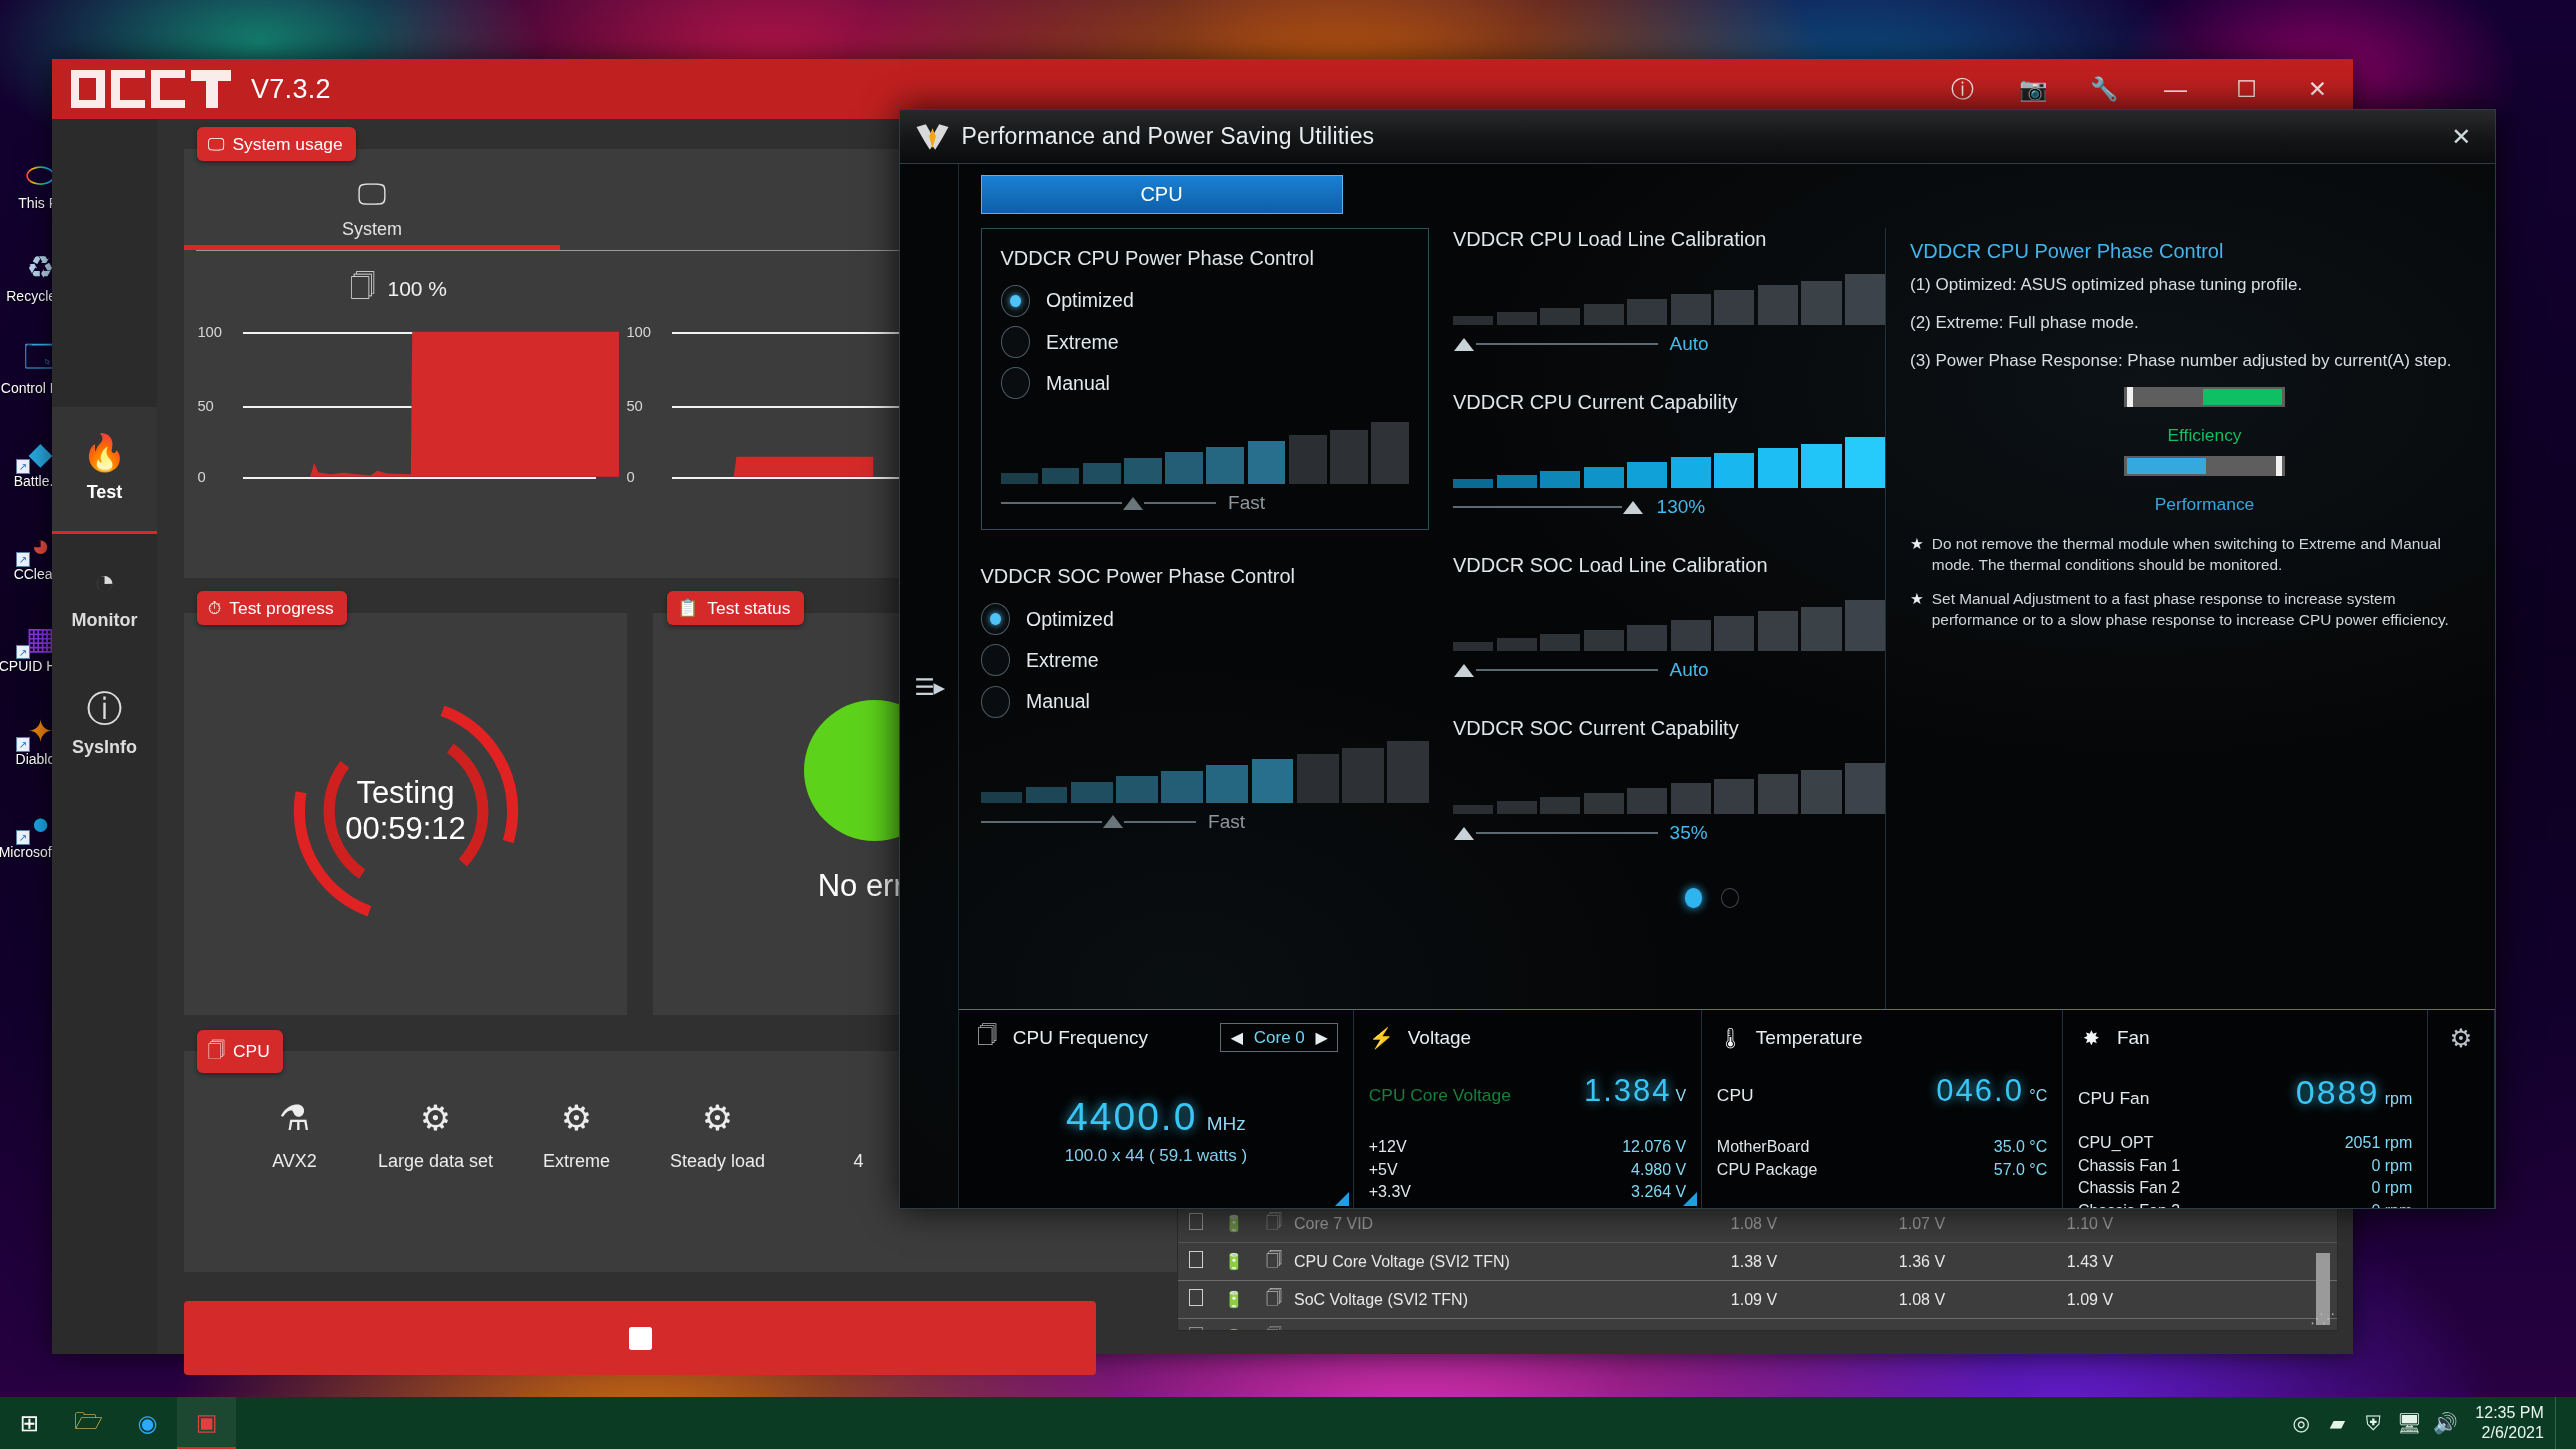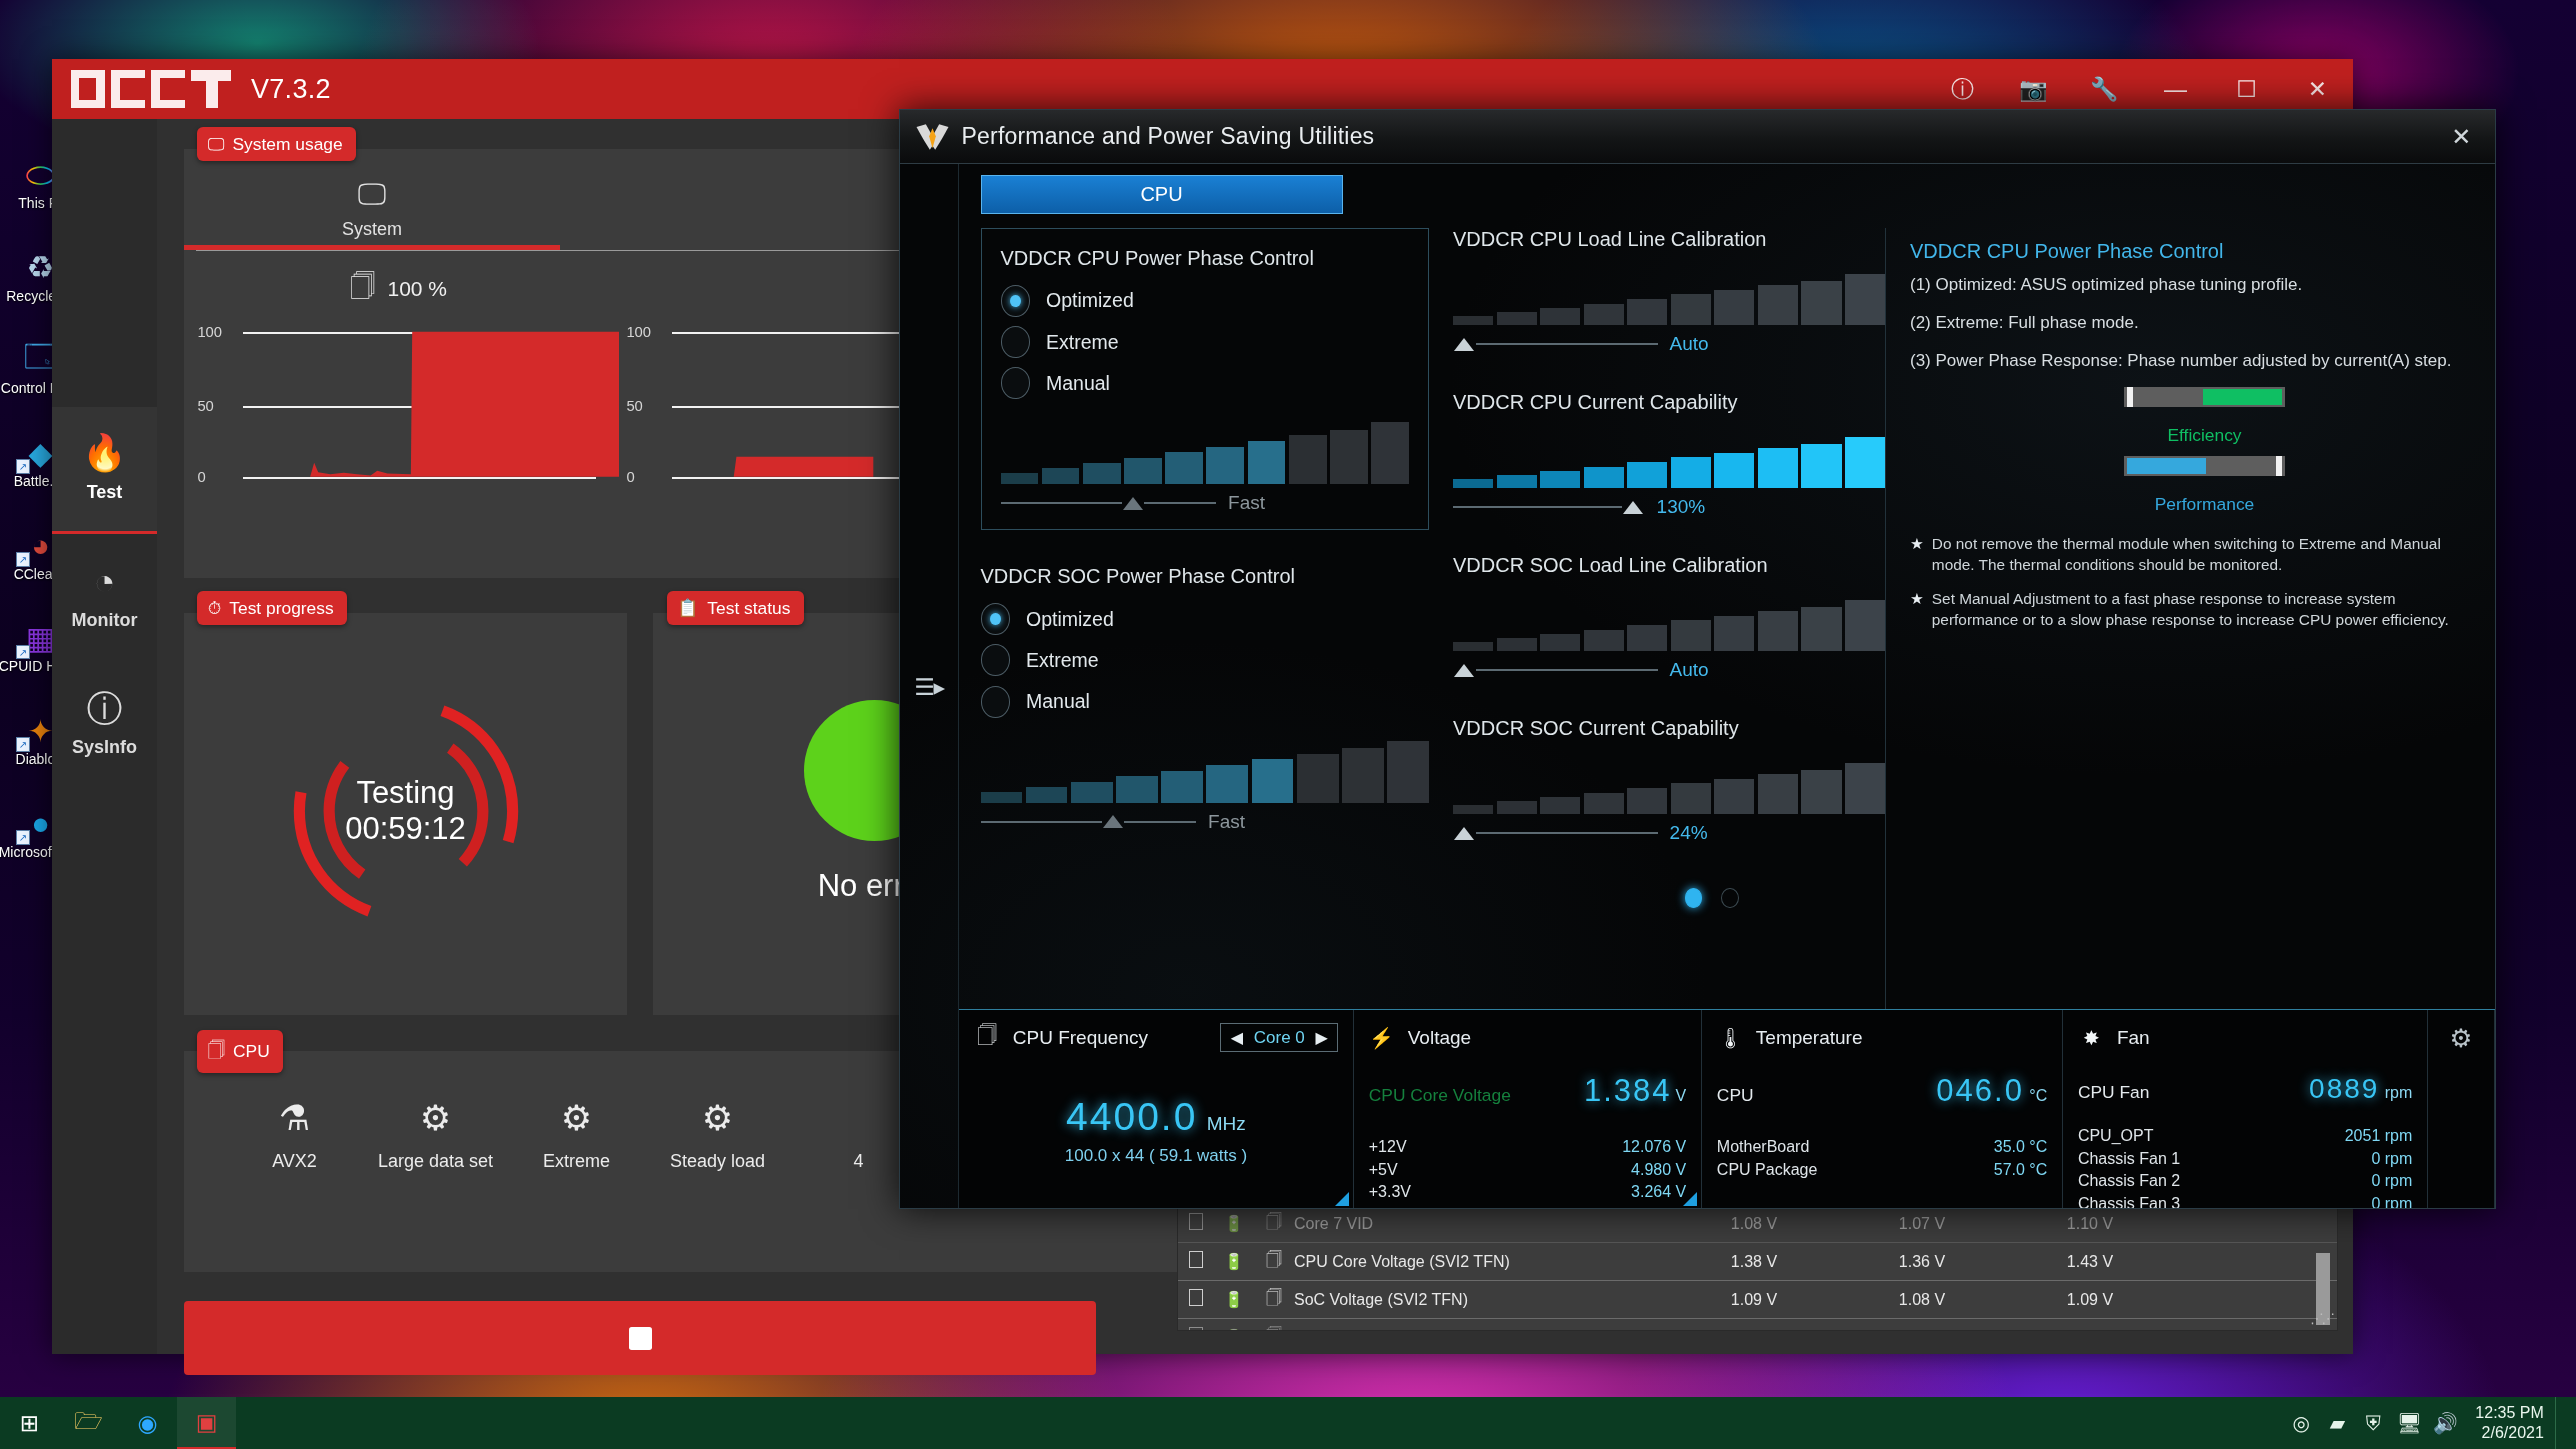--- a/index.html
+++ b/index.html
@@ -764,21 +764,21 @@
               <div class="bar" style="height:52%;background:#32373d"></div>
               <div class="bar" style="height:61%;background:#343a3f"></div>
               <div class="bar" style="height:70%;background:#363c42"></div>
               <div class="bar" style="height:79%;background:#383e44"></div>
               <div class="bar" style="height:88%;background:#3a4147"></div>
               <div class="bar" style="height:100%;background:#3c434a"></div>
             </div>
             <div class="slider">
               <div class="knob"></div>
               <div class="track" style="width:182px"></div>
-              <div class="sval" style="color:#44b9ec">24%</div>
+              <div class="sval" style="color:#44b9ec">35%</div>
             </div>
           </div>
 
           <div class="pager">
             <div class="pd on"></div>
             <div class="pd"></div>
           </div>
         </div>
 
         <div class="col-right">
@@ -887,21 +887,21 @@
           </div>
         </div>
 
         <div class="mon-cell" style="width:366px">
           <div class="mc-head">
             <div class="mc-ico">✸</div>
             <div class="mc-ttl">Fan</div>
           </div>
           <div style="display:flex;align-items:baseline;margin-top:20px">
             <span style="color:#e3e9ed;font-size:17.4px">CPU Fan</span>
-            <span class="big" style="font-size:28px;margin-left:auto">0889</span>
+            <span class="big" style="font-size:34px;margin-left:auto">0889</span>
             <span style="color:#8cd9f3;font-size:16px;margin-left:5.4px">rpm</span>
           </div>
           <div style="margin-top:20px">
             <div class="mon-sub">
               <span>CPU_OPT</span>
               <span class="sv">2051  rpm</span>
             </div>
             <div class="mon-sub">
               <span>Chassis Fan 1</span>
               <span class="sv">0  rpm</span>

